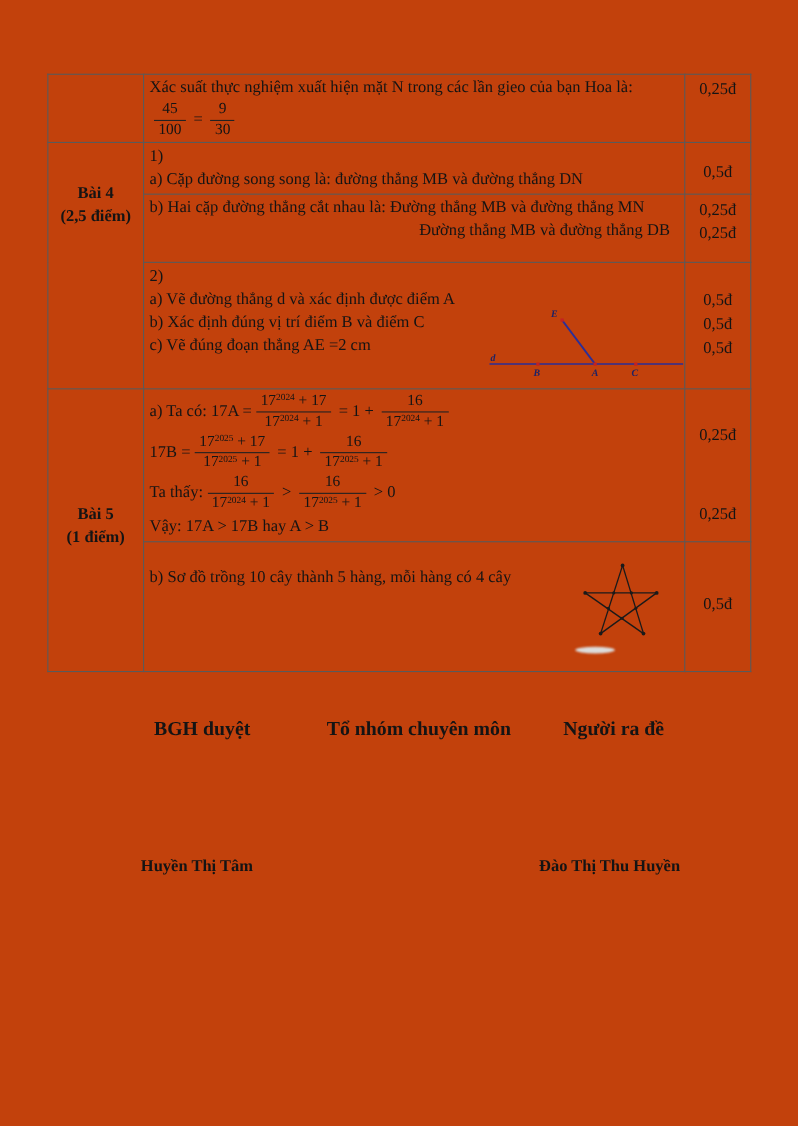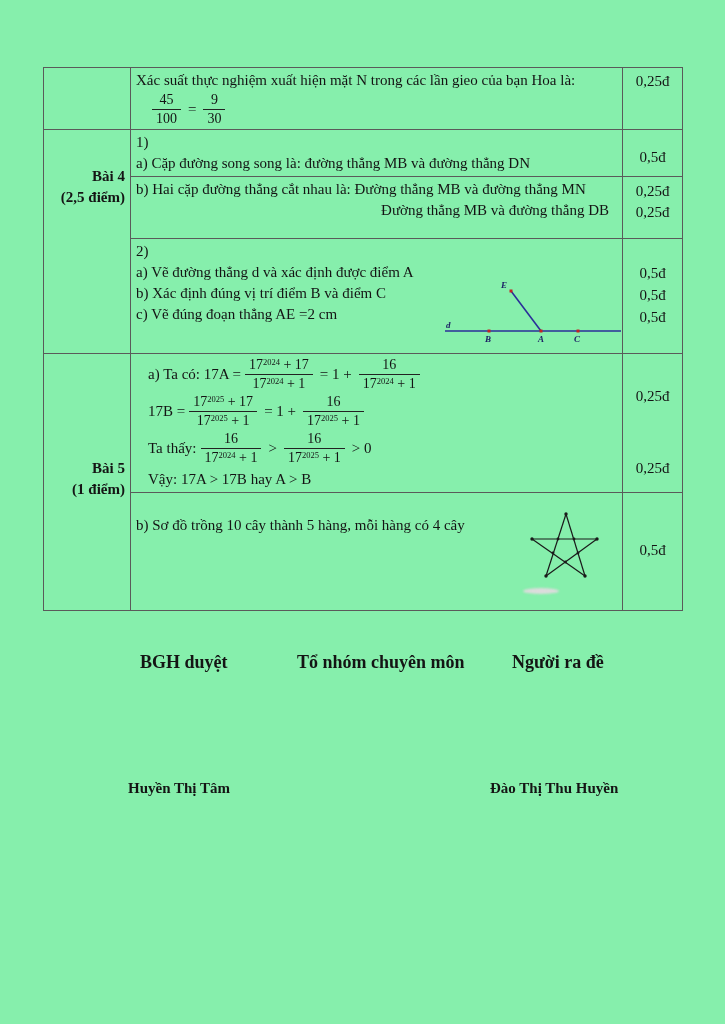--- a/index.html
+++ b/index.html
@@ -1,48 +1,48 @@
 <!DOCTYPE html>
 <html><head>
 <meta charset="utf-8">
 <style>
   html,body { margin:0; padding:0; background:#ffffff; }
   .page {
-    position:relative; width:725px; height:1024px; background:#86efac;
+    position:relative; width:725px; height:1024px; background:#c2410c;
     font-family:"Liberation Serif","DejaVu Serif",serif; color:#141414; overflow:hidden;
   }
   table.grid {
     position:absolute; left:43px; top:67px;
     border-collapse:collapse; table-layout:fixed; width:639px;
   }
   td {
     border:1px solid #5a5a5a; vertical-align:top;
     padding:2px 5px; font-size:15px; line-height:21px;
   }
-  .label-cell { text-align:right; font-weight:bold; }
+  .label-cell { text-align:center; font-weight:bold; }
   .lbl4 { padding-top:36px; }
   .lbl5 { padding-top:104px; }
   .score { text-align:center; padding-left:2px; padding-right:2px; }
   .s-r1 { padding-top:3px; }
   .s-r2 { padding-top:17px; }
   .s-r3 { padding-top:4px; }
   .s-r4 { padding-top:23px; }
   .s-r4 div { line-height:22px; }
   .s-r5 .sv1 { margin-top:30px; }
   .s-r5 .sv2 { margin-top:51px; }
   .s-r6 { padding-top:47px; }
   .nw { white-space:nowrap; }
   .rline { text-align:right; padding-right:8px; }
   .rel { position:relative; }
   
   .frac { display:inline-block; vertical-align:middle; text-align:center; margin:0 4px; line-height:1; font-size:14px; }
   .frac .fr-num { display:block; border-bottom:1px solid #222; padding:1px 4px 2px; }
   .frac .fr-den { display:block; padding:2px 4px 1px; }
   .frac sup { font-size:8.5px; vertical-align:4px; line-height:0; }
-  .mline { display:flex; align-items:center; white-space:nowrap; min-height:37px;margin-left:12px; }
+  .mline { display:flex; align-items:center; white-space:nowrap; min-height:37px; }
   .mline.short { min-height:22px; margin-top:1px; }
   .mid { margin:0 3px; }
   .row1-math { margin-top:1px; min-height:34px; }
   
   .geo-fig { position:absolute; top:39px; right:0px; }
   .star-fig { position:absolute; left:397px; top:14px; }
   .smudge {
     position:absolute; left:392px; top:95px; width:36px; height:6px;
     background:#dcdcdc; border-radius:50%; filter:blur(1px);
   }

